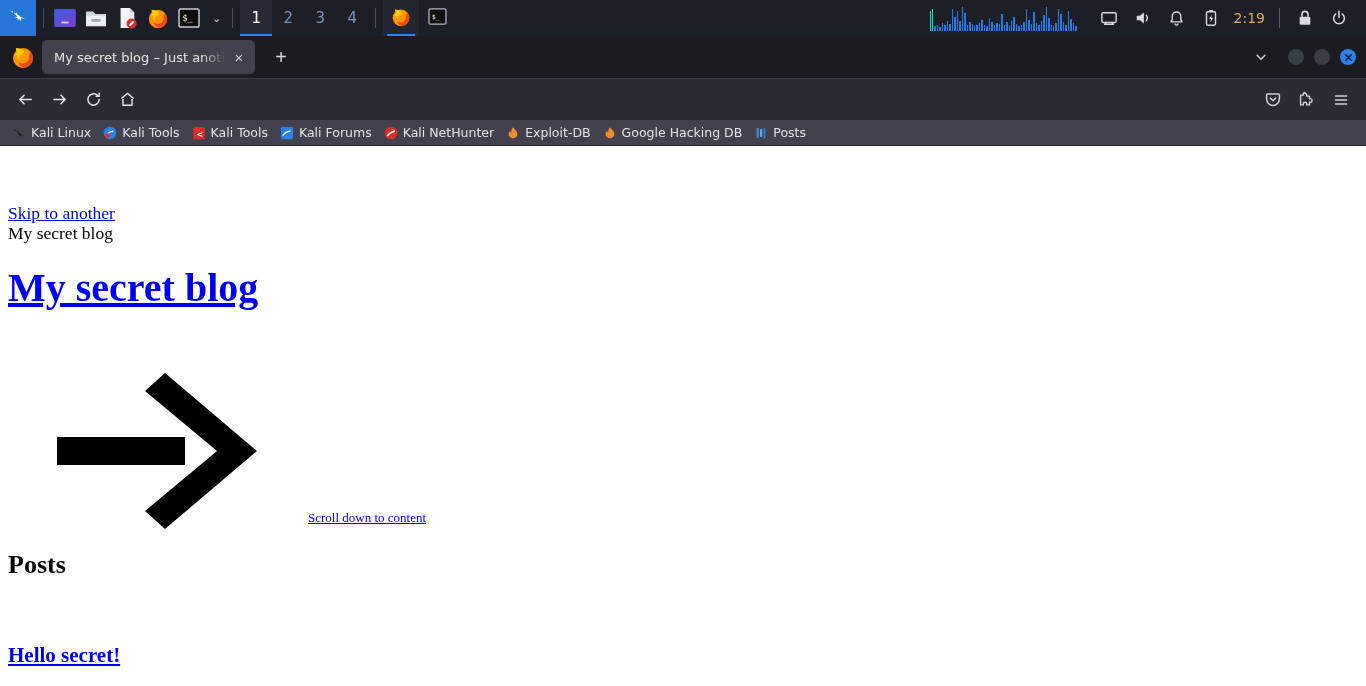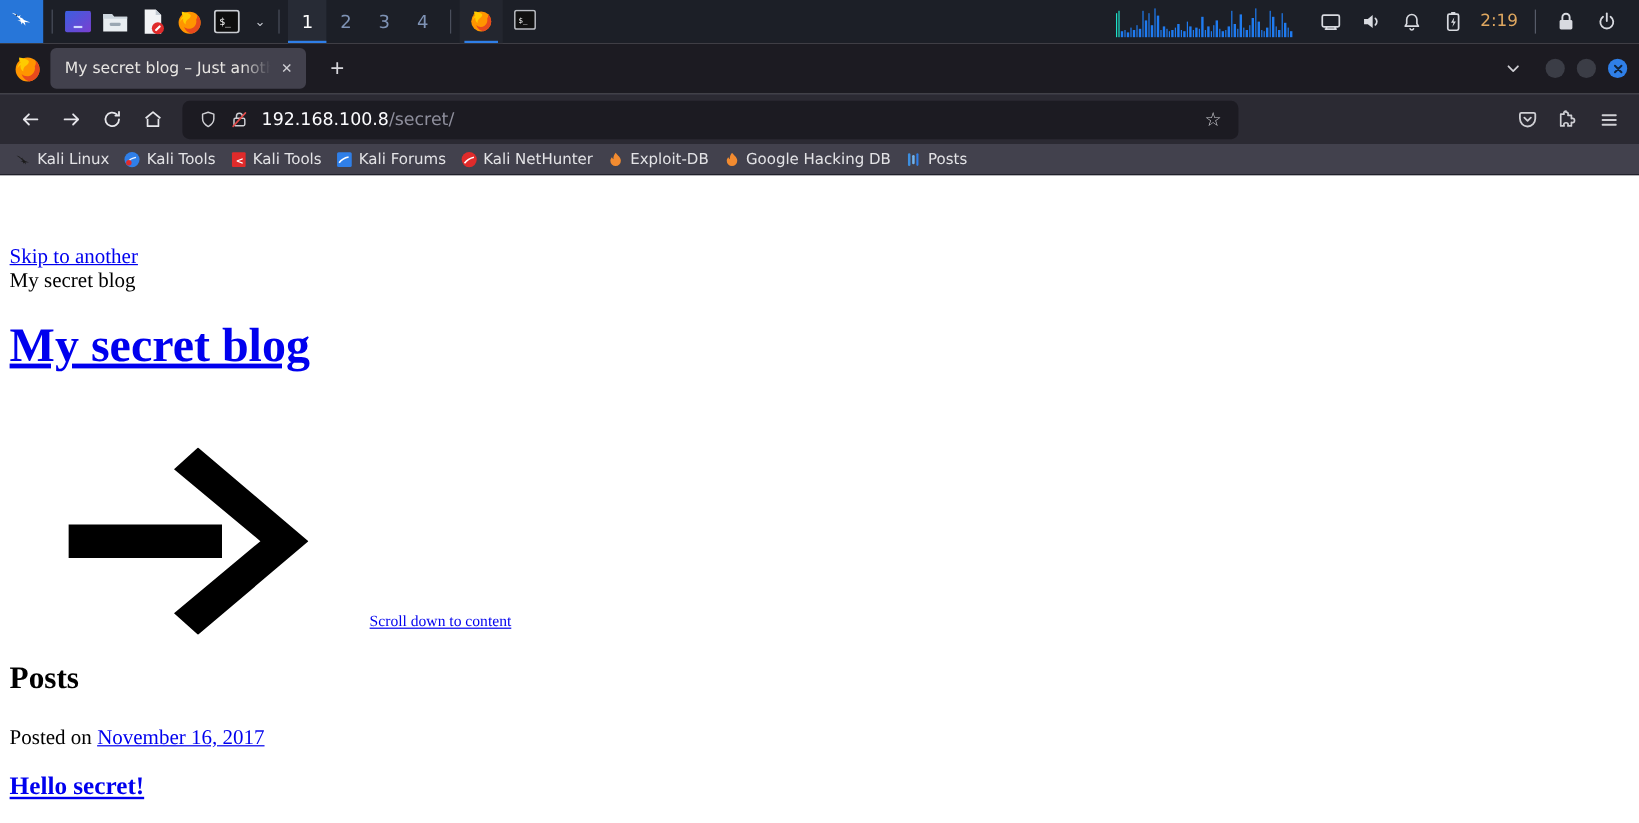--- a/index.html
+++ b/index.html
@@ -398,36 +398,20 @@
         <path d="M15 2.4V5.6h-3.2"></path>
       </svg>
     </div>
     <div class="navbtn">
       <svg width="17" height="17" viewBox="0 0 18 18" fill="none" stroke="#e6e6eb" stroke-width="1.5" stroke-linejoin="round">
         <path d="M2.5 8L9 2.5 15.5 8"></path>
         <path d="M4.2 8.4V15h9.6V8.4"></path>
       </svg>
     </div>
 
-    <div class="urlbar">
-      <span class="url-star">
-        <svg width="15" height="15" viewBox="0 0 16 16" fill="none" stroke="#cfcfd4" stroke-width="1.3">
-          <path d="M8 1.6l5 1.7v4.2c0 3-2.1 5.3-5 6.9-2.9-1.6-5-3.9-5-6.9V3.3z" stroke-linejoin="round"></path>
-        </svg>
-      </span>
-      <span class="url-star">
-        <svg width="15" height="15" viewBox="0 0 16 16">
-          <rect x="3.2" y="7" width="9.6" height="6.6" rx="1.2" fill="none" stroke="#cfcfd4" stroke-width="1.3"></rect>
-          <path d="M5.4 7V5.2A2.6 2.6 0 0110.6 5" fill="none" stroke="#cfcfd4" stroke-width="1.3"></path>
-          <path d="M2.4 14.2L13.4 2.2" stroke="#e04b4b" stroke-width="1.4" stroke-linecap="round"></path>
-        </svg>
-      </span>
-      <span class="url-text"><span>192.168.100.8</span><span class="path">/secret/</span></span>
-      <span class="url-star">☆</span>
-    </div>
 
     <div class="nav-right">
       <div class="navbtn">
         <svg width="18" height="18" viewBox="0 0 18 18" fill="none" stroke="#cfcfd4" stroke-width="1.5">
           <path d="M2.6 4.2C2.6 3.4 3.2 3 3.9 3h10.2c.7 0 1.3.4 1.3 1.2v3.6c0 3.6-2.9 6.6-6.4 6.6S2.6 11.4 2.6 7.8z" stroke-linejoin="round"></path>
           <path d="M6.3 7.1L9 9.7l2.7-2.6" stroke-linecap="round" stroke-linejoin="round"></path>
         </svg>
       </div>
       <div class="navbtn">
         <svg width="18" height="18" viewBox="0 0 18 18" fill="none" stroke="#cfcfd4" stroke-width="1.4" stroke-linejoin="round">
@@ -537,18 +521,17 @@
       <svg width="200" height="156" viewBox="0 0 200 156">
         <path d="M0 64 L0 92 L128 92 L128 64 Z" fill="#000000"></path>
         <path d="M108 0 L88 18 L160 78 L88 138 L108 156 L200 78 Z" fill="#000000"></path>
       </svg>
     </div>
 
     <a class="scroll-link" href="#">Scroll down to content</a>
 
     <h2 class="posts-h">Posts</h2>
 
-    <div class="posted-on"><span>Posted on </span><a href="#">November 16, 2017</a></div>
 
     <a class="post-title" href="#">Hello secret!</a>
 
   </div>
 </div>
 
 </body></html>

